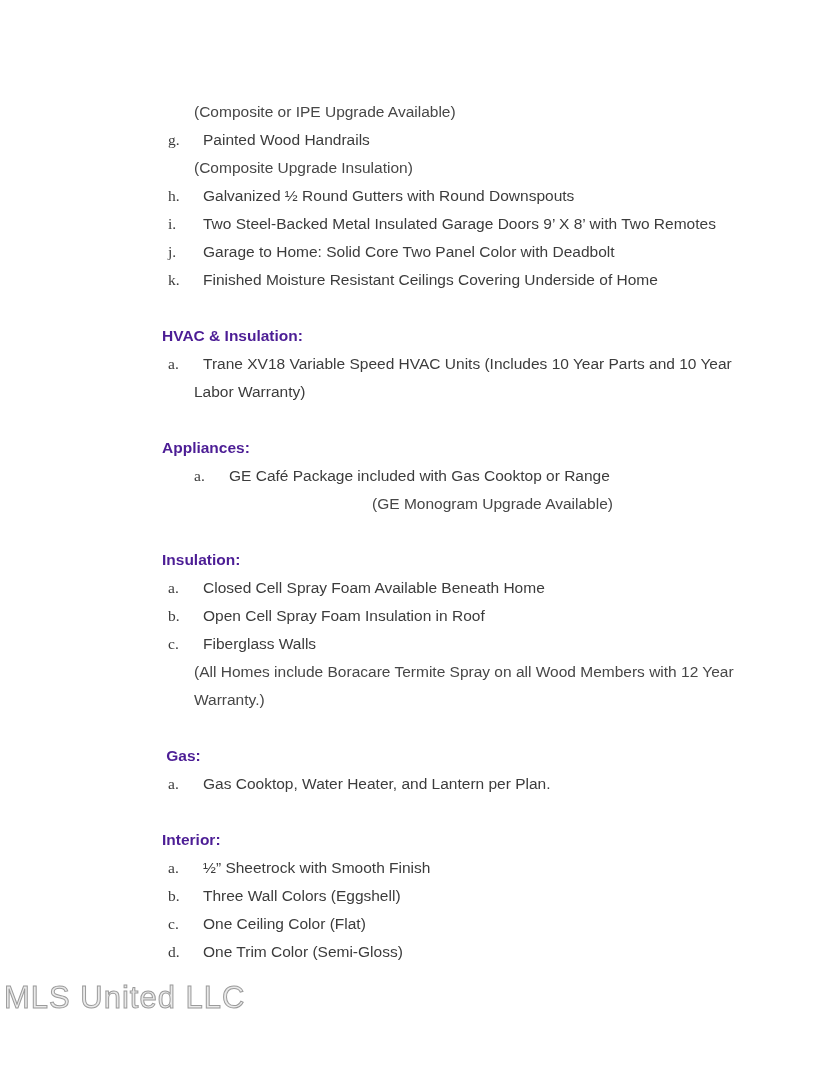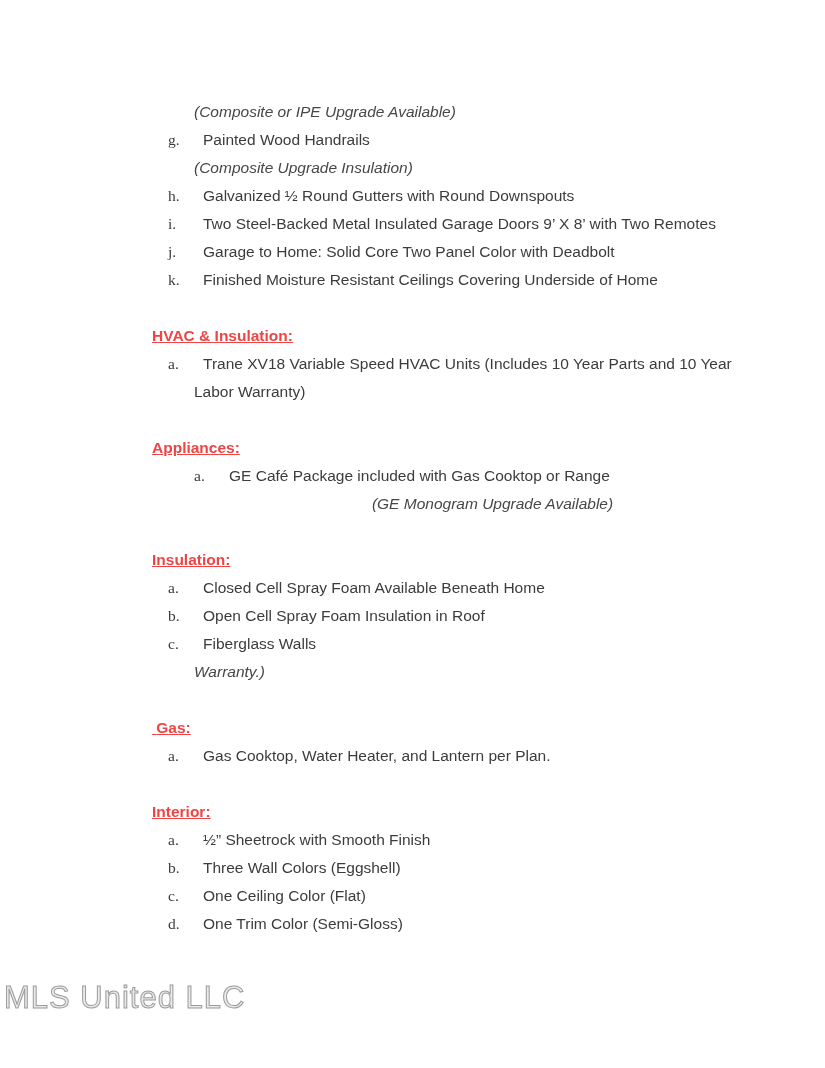--- a/index.html
+++ b/index.html
@@ -14,40 +14,39 @@
   }
   .content {
     position: absolute;
     left: 146px;
     top: 98px;
     width: 620px;
     font-size: 15.5px;
     line-height: 28px;
   }
   .hd {
-    margin: 28px 0 0 6px;
+    margin: 28px 0 0 16px;
     font-size: 15.5px;
     font-weight: 700;
-    color: #ef4444;
-    text-decoration: underline;
+    color: #4c1d95;
     white-space: pre-wrap;
     line-height: 28px;
   }
   .ln { line-height: 28px; }
   .item { display: flex; margin-left: 22px; }
   .mk {
     flex: none;
     width: 26px;
     font-family: "Liberation Serif", serif;
     font-size: 15.5px;
     color: #3c3c3c;
   }
   .tx { flex: 1; margin-left: 9px; }
   .cont { margin-left: 48px; }
-  .it { font-style: italic; color: #474747; }
+  .it { color: #474747; }
   
   .ind2 .item { margin-left: 48px; }
   .ind2 .cont { margin-left: 73px; text-align: center; }
   .watermark {
     position: absolute;
     left: 4px;
     top: 980px;
     font-size: 31px;
     letter-spacing: 1px;
     color: rgba(140,140,140,0.18);
@@ -107,20 +106,21 @@
       <span class="tx">Closed Cell Spray Foam Available Beneath Home</span>
     </div>
     <div class="ln item">
       <span class="mk">b.</span>
       <span class="tx">Open Cell Spray Foam Insulation in Roof</span>
     </div>
     <div class="ln item">
       <span class="mk">c.</span>
       <span class="tx">Fiberglass Walls</span>
     </div>
+    <div class="ln cont it">(All Homes include Boracare Termite Spray on all Wood Members with 12 Year</div>
     <div class="ln cont it">Warranty.)</div>
 
     <h2 class="hd"> Gas:</h2>
     <div class="ln item">
       <span class="mk">a.</span>
       <span class="tx">Gas Cooktop, Water Heater, and Lantern per Plan.</span>
     </div>
 
     <h2 class="hd">Interior:</h2>
     <div class="ln item">

